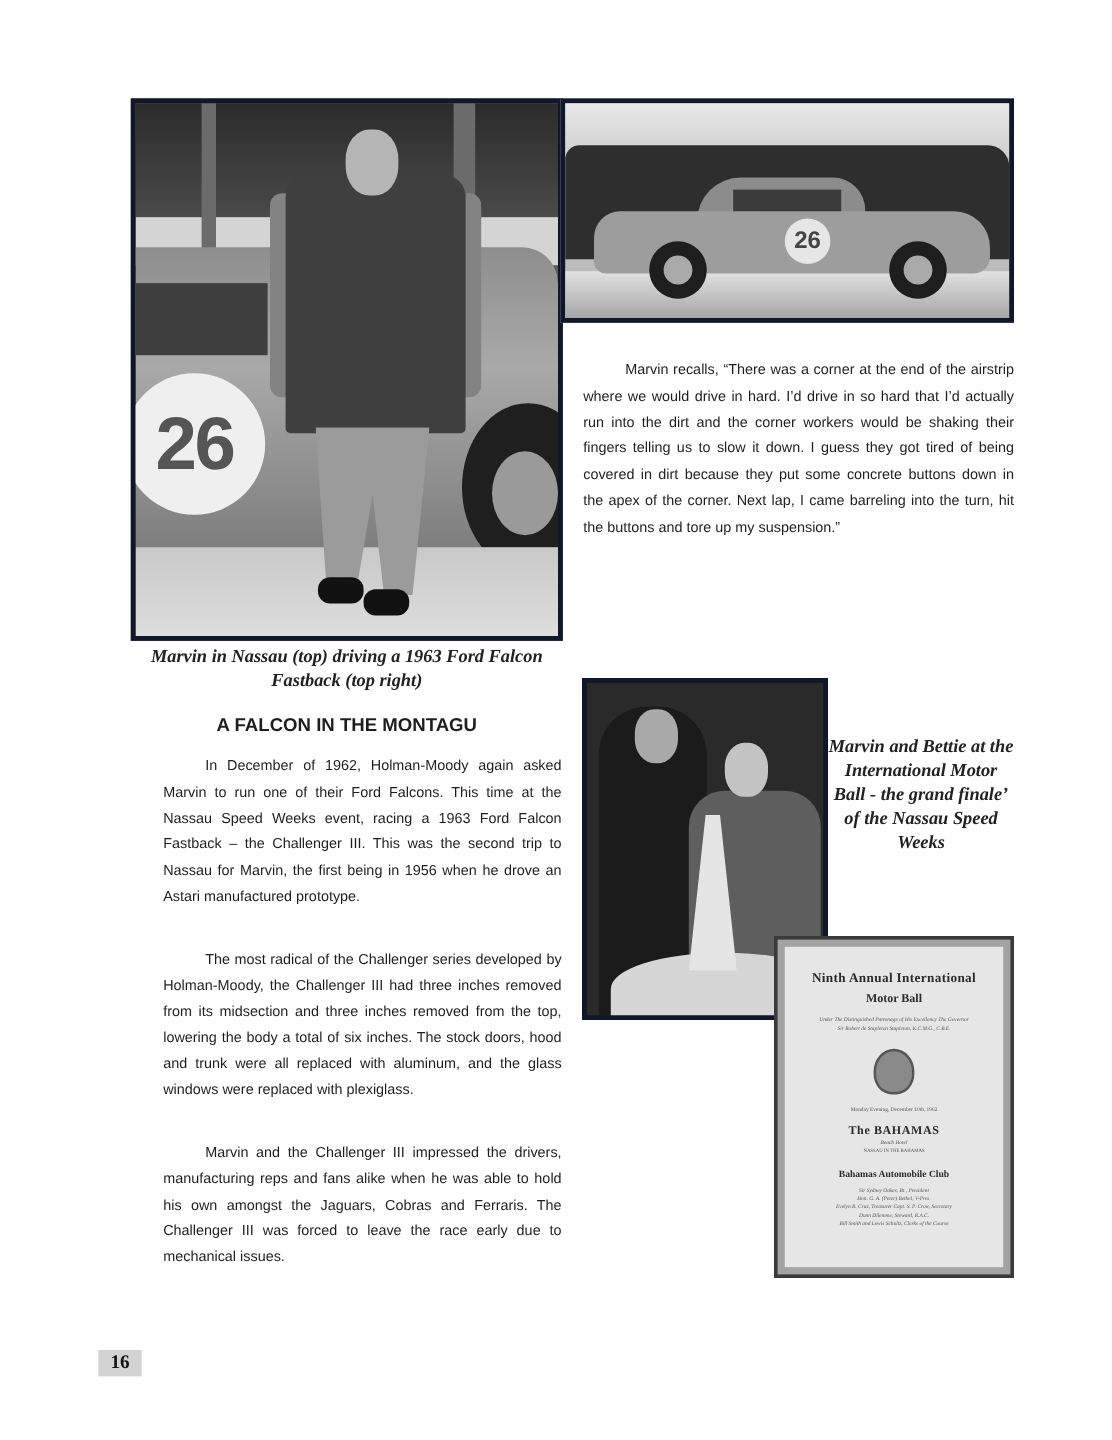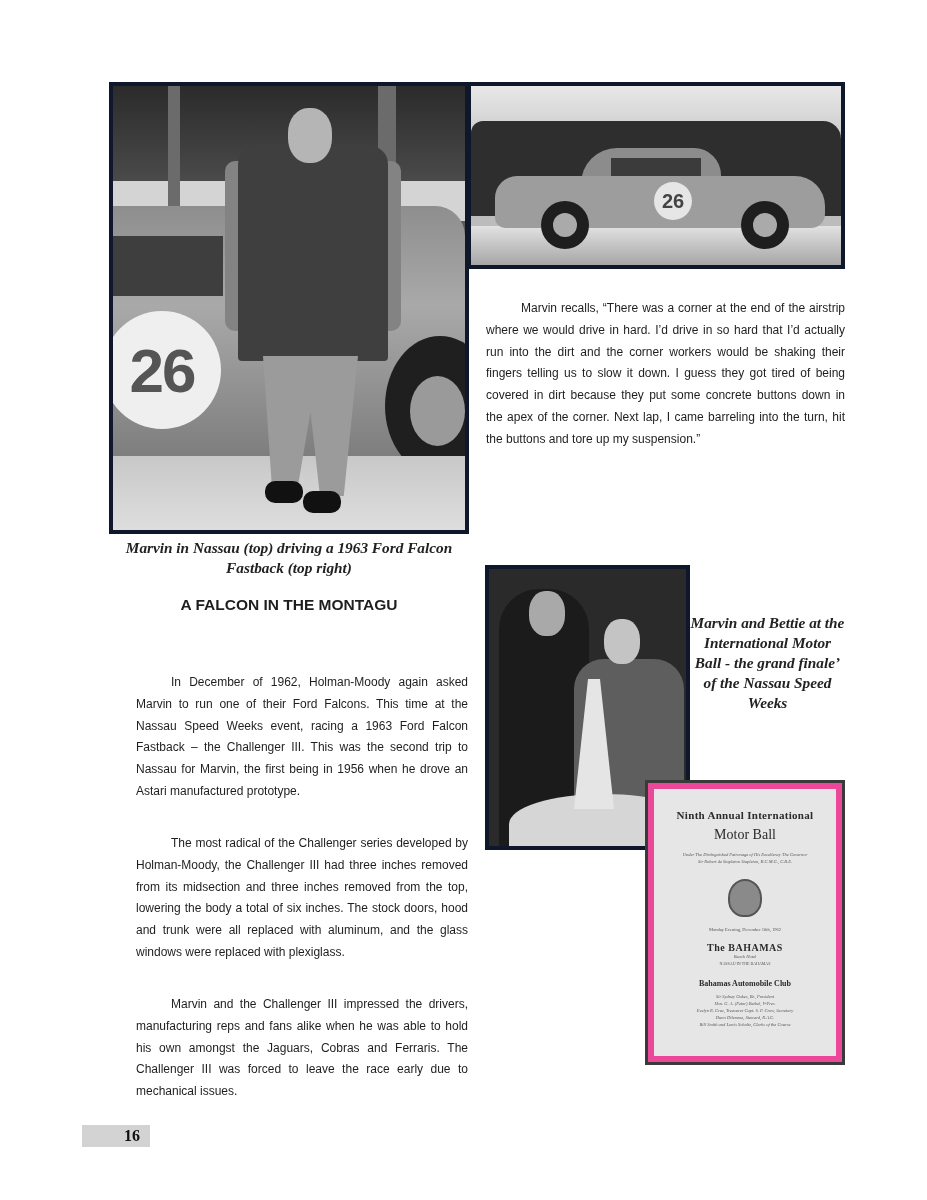--- a/index.html
+++ b/index.html
@@ -42,43 +42,43 @@
   
   .p3 { left:485px; top:565px; width:205px; height:285px; background:#2a2a2a; }
   .p3 .man { position:absolute; left:10px; top:20px; width:90px; height:270px; background:#1b1b1b; border-radius:40px 40px 0 0; }
   .p3 .man-face { position:absolute; left:40px; top:22px; width:36px; height:45px; background:#a9a9a9; border-radius:45%; }
   .p3 .woman { position:absolute; left:85px; top:90px; width:110px; height:180px; background:#5e5e5e; border-radius:30px 30px 0 0; }
   .p3 .woman-face { position:absolute; left:115px; top:50px; width:36px; height:45px; background:#c4c4c4; border-radius:45%; }
   .p3 .cone { position:absolute; left:85px; top:110px; width:40px; height:130px; background:#e5e5e5; clip-path:polygon(35% 0,65% 0,100% 100%,0 100%); }
   .p3 .table { position:absolute; left:20px; top:225px; width:190px; height:60px; background:#d6d6d6; border-radius:50% 50% 0 0; }
 
   
-  .p4 { left:645px; top:780px; width:200px; height:285px; background:#ec4899; border:3px solid #3a3a3a; }
+  .p4 { left:645px; top:780px; width:200px; height:285px; background:#a3a3a3; border:3px solid #3a3a3a; }
   .card { position:absolute; inset:6px; background:#e6e6e6; text-align:center; color:#2b2b2b; font-family:"Liberation Serif",serif; }
   .card .h1 { margin-top:20px; font-size:11px; font-weight:bold; letter-spacing:0.3px; }
-  .card .h2 { font-size:14px; font-weight:normal; margin-top:6px; }
+  .card .h2 { font-size:10px; font-weight:bold; margin-top:6px; }
   .card .small { font-size:4.5px; font-style:italic; color:#555; line-height:7px; }
   .card .crest { width:30px; height:34px; margin:14px auto 6px; border-radius:50% 50% 45% 45%; background:#8a8a8a; border:2px solid #555; }
   .card .date { font-size:4.5px; color:#555; margin-top:10px; }
   .card .montagu { font-size:10px; font-weight:bold; margin-top:10px; letter-spacing:0.5px; }
   .card .club { font-size:8px; font-weight:bold; margin-top:12px; }
 
   
   .caption { font-family:"Liberation Serif",serif; font-weight:bold; font-style:italic; color:#222; }
   .cap1 { left:109px; top:538px; width:360px; font-size:15.3px; line-height:20px; text-align:center; }
   .cap2 { left:690px; top:613px; width:155px; font-size:15.3px; line-height:20px; text-align:center; }
   .heading { left:109px; top:596px; width:360px; text-align:center; font-family:"Liberation Sans",sans-serif; font-weight:bold; font-size:15.5px; color:#1e1e1e; }
   .body-text { font-family:"Liberation Sans",sans-serif; font-size:12px; line-height:21.8px; color:#1e1e1e; text-align:justify; margin:0; text-indent:35px; }
-  .col-left { left:136px; width:332px;margin-top:44px; }
+  .col-left { left:136px; width:332px; }
   .col-right { left:486px; top:298px; width:359px; }
   .par1 { top:628px; }
   .par2 { top:789px; }
   .par3 { top:950px; }
 
-  .page-number { left:82px; top:1125px; width:36px; height:22px; background:#d3d3d3; font-family:"Liberation Serif",serif; font-weight:bold; font-size:16px; text-align:center; line-height:22px; color:#111;padding-left:32px; }
+  .page-number { left:82px; top:1125px; width:36px; height:22px; background:#d3d3d3; font-family:"Liberation Serif",serif; font-weight:bold; font-size:16px; text-align:center; line-height:22px; color:#111; }
 </style>
 </head>
 <body>
 
 <div class="photo p1">
   <div class="roof"></div>
   <div class="sky"></div>
   <div class="post" style="left:265px;"></div>
   <div class="post" style="left:55px;width:12px;"></div>
   <div class="car"></div>

